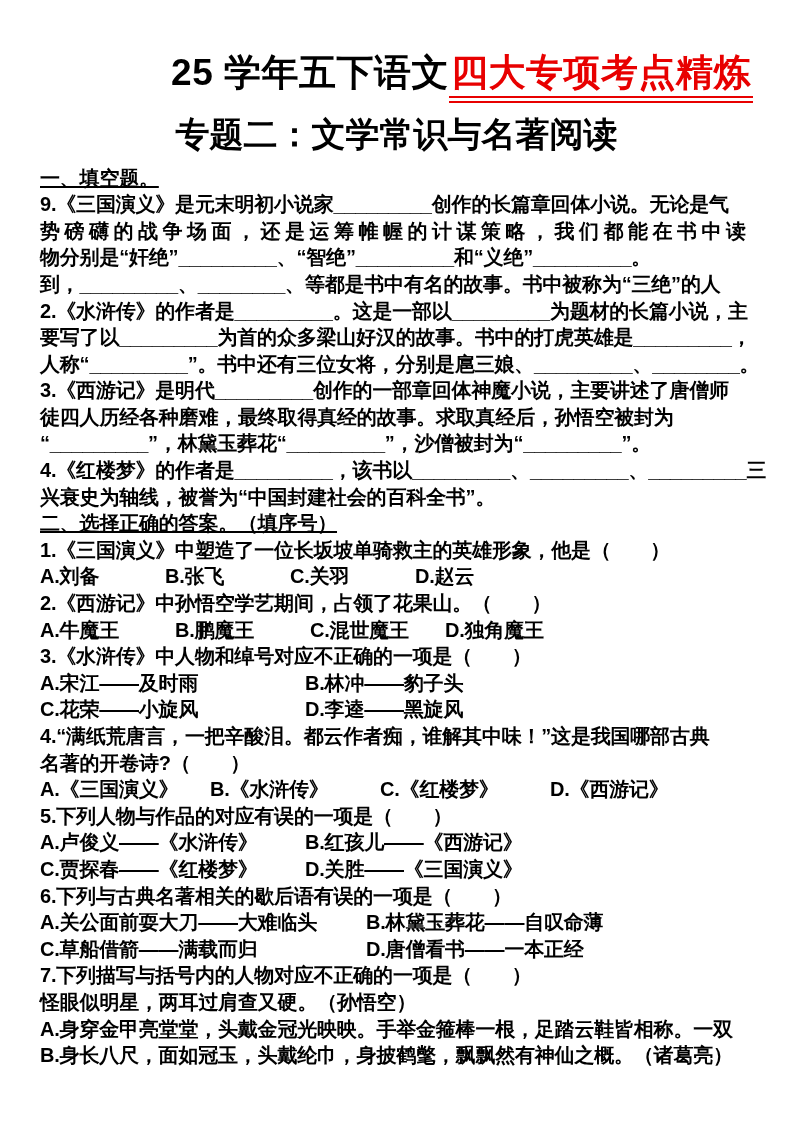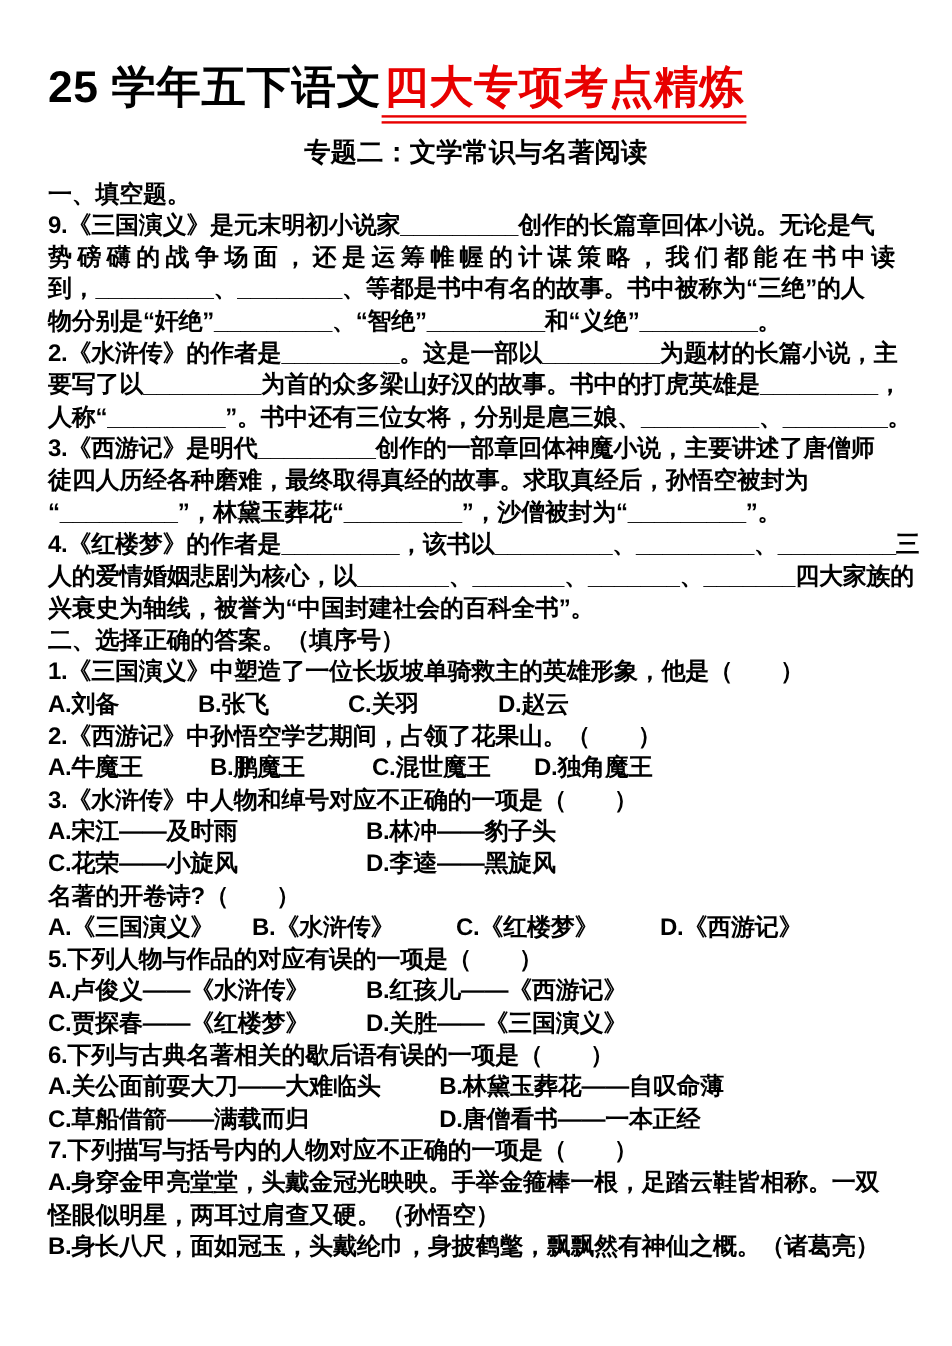--- a/index.html
+++ b/index.html
@@ -10,55 +10,55 @@
     background: #ffffff;
     overflow: hidden;
     font-family: "Liberation Sans", sans-serif;
     color: #000;
   }
   .sheet {
     width: 713px;
     padding: 0 40px;
   }
   .title {
-    text-align: left;
+    text-align: right;
     margin-top: 50px;
     font-size: 37px;
     font-weight: 700;
     letter-spacing: 0.5px;
     white-space: nowrap;
     line-height: 1.25;
   }
   .title .black-part { color: #000; }
   .title .red-part {
     color: #e80000;
     display: inline-block;
     border-bottom: 7px double #e80000;
     padding: 0 2px 1px 2px;
     line-height: 1.15;
   }
   .subtitle {
     text-align: center;
-    font-size: 22px;
+    font-size: 34px;
     font-weight: 700;
     margin-top: 9px;
     white-space: nowrap;
   }
   .bodytext {
     margin-top: 7px;
     font-size: 20px;
     font-weight: 600;
     line-height: 26.6px;
     letter-spacing: -0.2px;
   }
   .bl {
     white-space: nowrap;
     height: 26.6px;
   }
-  .heading { font-weight: 700; }
+  .heading { font-weight: 700; text-decoration: underline; }
   .spread { letter-spacing: 4.5px; }
   .opts span { display: inline-block; }
   .cols4a span:not(:last-child) { min-width: 125px; }
   .cols4b span:not(:last-child) { min-width: 135px; }
   .cols4c span:not(:last-child) { min-width: 170px; }
   .cols2a span:not(:last-child) { min-width: 265px; }
   .cols2b span:not(:last-child) { min-width: 326px; }
 </style>
 </head>
 <body>
@@ -69,30 +69,29 @@
     <span class="black-part">25 学年五下语文</span><span class="red-part">四大专项考点精炼</span>
   </div>
 
   <div class="subtitle">专题二：文学常识与名著阅读</div>
 
   <div class="bodytext">
 
     <div class="bl heading">一、填空题。</div>
     <div class="bl">9.《三国演义》是元末明初小说家_________创作的长篇章回体小说。无论是气</div>
     <div class="bl spread">势磅礴的战争场面，还是运筹帷幄的计谋策略，我们都能在书中读</div>
+    <div class="bl">物分别是“奸绝”_________、“智绝”_________和“义绝”_________。</div>
     <div class="bl">到，_________、________、等都是书中有名的故事。书中被称为“三绝”的人</div>
-    <div class="bl">物分别是“奸绝”_________、“智绝”_________和“义绝”_________。</div>
     <div class="bl">2.《水浒传》的作者是_________。这是一部以_________为题材的长篇小说，主</div>
     <div class="bl">要写了以_________为首的众多梁山好汉的故事。书中的打虎英雄是_________，</div>
     <div class="bl">人称“_________”。书中还有三位女将，分别是扈三娘、_________、________。</div>
     <div class="bl">3.《西游记》是明代_________创作的一部章回体神魔小说，主要讲述了唐僧师</div>
     <div class="bl">徒四人历经各种磨难，最终取得真经的故事。求取真经后，孙悟空被封为</div>
     <div class="bl">“_________”，林黛玉葬花“_________”，沙僧被封为“_________”。</div>
     <div class="bl">4.《红楼梦》的作者是_________，该书以_________、_________、_________三</div>
-    <div class="bl">人的爱情婚姻悲剧为核心，以_______、_______、_______、_______四大家族的</div>
     <div class="bl">兴衰史为轴线，被誉为“中国封建社会的百科全书”。</div>
 
     <div class="bl heading">二、选择正确的答案。（填序号）</div>
 
     <div class="bl">1.《三国演义》中塑造了一位长坂坡单骑救主的英雄形象，他是（　　）</div>
     <div class="bl opts cols4a">
       <span>A.刘备</span><span>B.张飞</span><span>C.关羽</span><span>D.赵云</span>
     </div>
 
     <div class="bl">2.《西游记》中孙悟空学艺期间，占领了花果山。（　　）</div>
@@ -101,20 +100,21 @@
     </div>
 
     <div class="bl">3.《水浒传》中人物和绰号对应不正确的一项是（　　）</div>
     <div class="bl opts cols2a">
       <span>A.宋江——及时雨</span><span>B.林冲——豹子头</span>
     </div>
     <div class="bl opts cols2a">
       <span>C.花荣——小旋风</span><span>D.李逵——黑旋风</span>
     </div>
 
+    <div class="bl">4.“满纸荒唐言，一把辛酸泪。都云作者痴，谁解其中味！”这是我国哪部古典</div>
     <div class="bl">名著的开卷诗?（　　）</div>
     <div class="bl opts cols4c">
       <span>A.《三国演义》</span><span>B.《水浒传》</span><span>C.《红楼梦》</span><span>D.《西游记》</span>
     </div>
 
     <div class="bl">5.下列人物与作品的对应有误的一项是（　　）</div>
     <div class="bl opts cols2a">
       <span>A.卢俊义——《水浒传》</span><span>B.红孩儿——《西游记》</span>
     </div>
     <div class="bl opts cols2a">
@@ -123,18 +123,18 @@
 
     <div class="bl">6.下列与古典名著相关的歇后语有误的一项是（　　）</div>
     <div class="bl opts cols2b">
       <span>A.关公面前耍大刀——大难临头</span><span>B.林黛玉葬花——自叹命薄</span>
     </div>
     <div class="bl opts cols2b">
       <span>C.草船借箭——满载而归</span><span>D.唐僧看书——一本正经</span>
     </div>
 
     <div class="bl">7.下列描写与括号内的人物对应不正确的一项是（　　）</div>
+    <div class="bl">怪眼似明星，两耳过肩查又硬。（孙悟空）</div>
     <div class="bl">A.身穿金甲亮堂堂，头戴金冠光映映。手举金箍棒一根，足踏云鞋皆相称。一双</div>
-    <div class="bl">怪眼似明星，两耳过肩查又硬。（孙悟空）</div>
     <div class="bl">B.身长八尺，面如冠玉，头戴纶巾，身披鹤氅，飘飘然有神仙之概。（诸葛亮）</div>
 
   </div>
 </div>
 
 </body></html>

